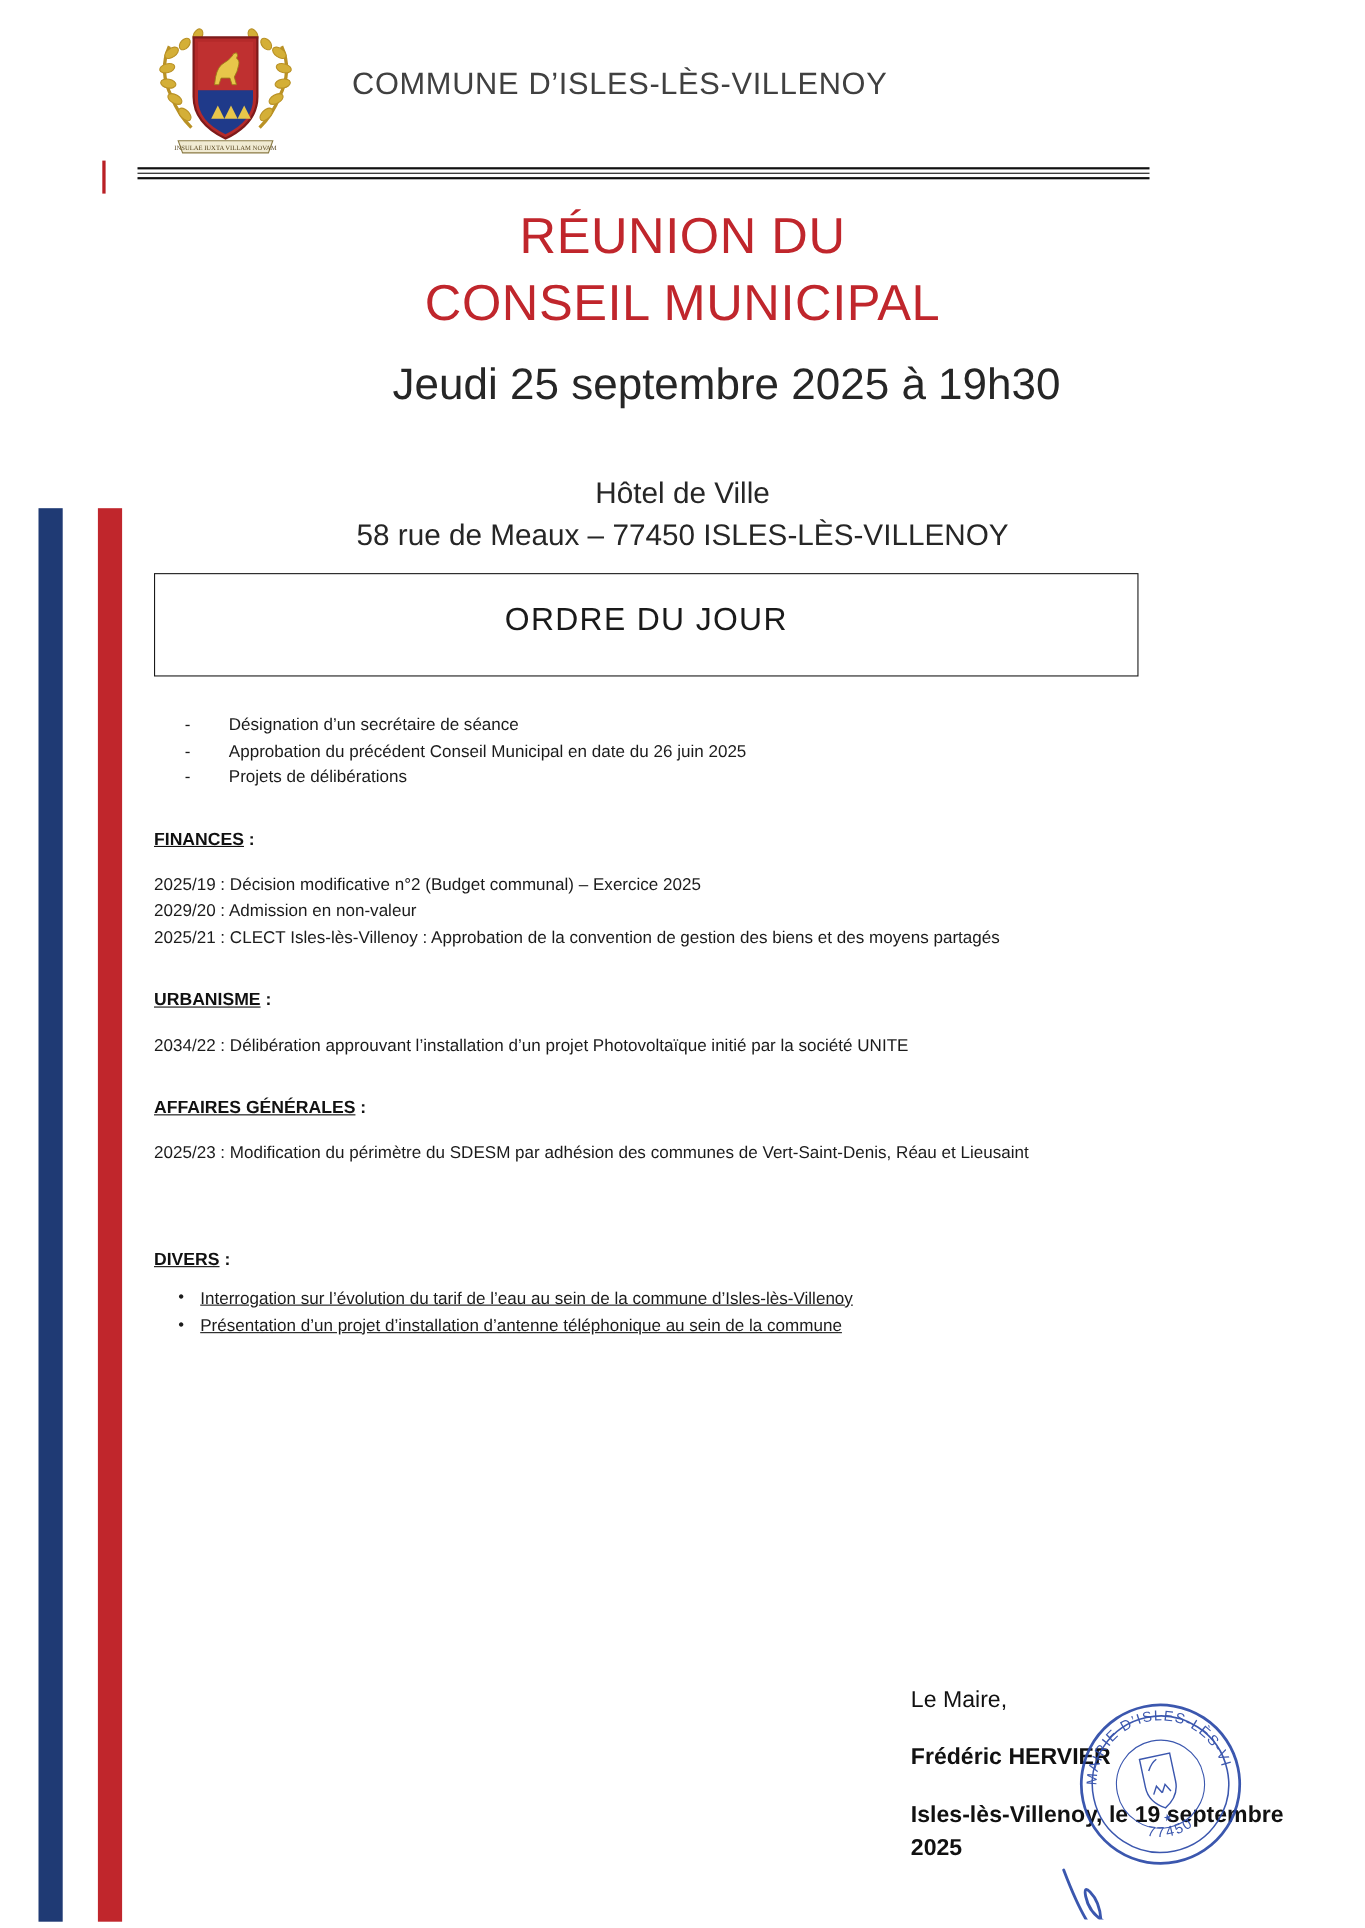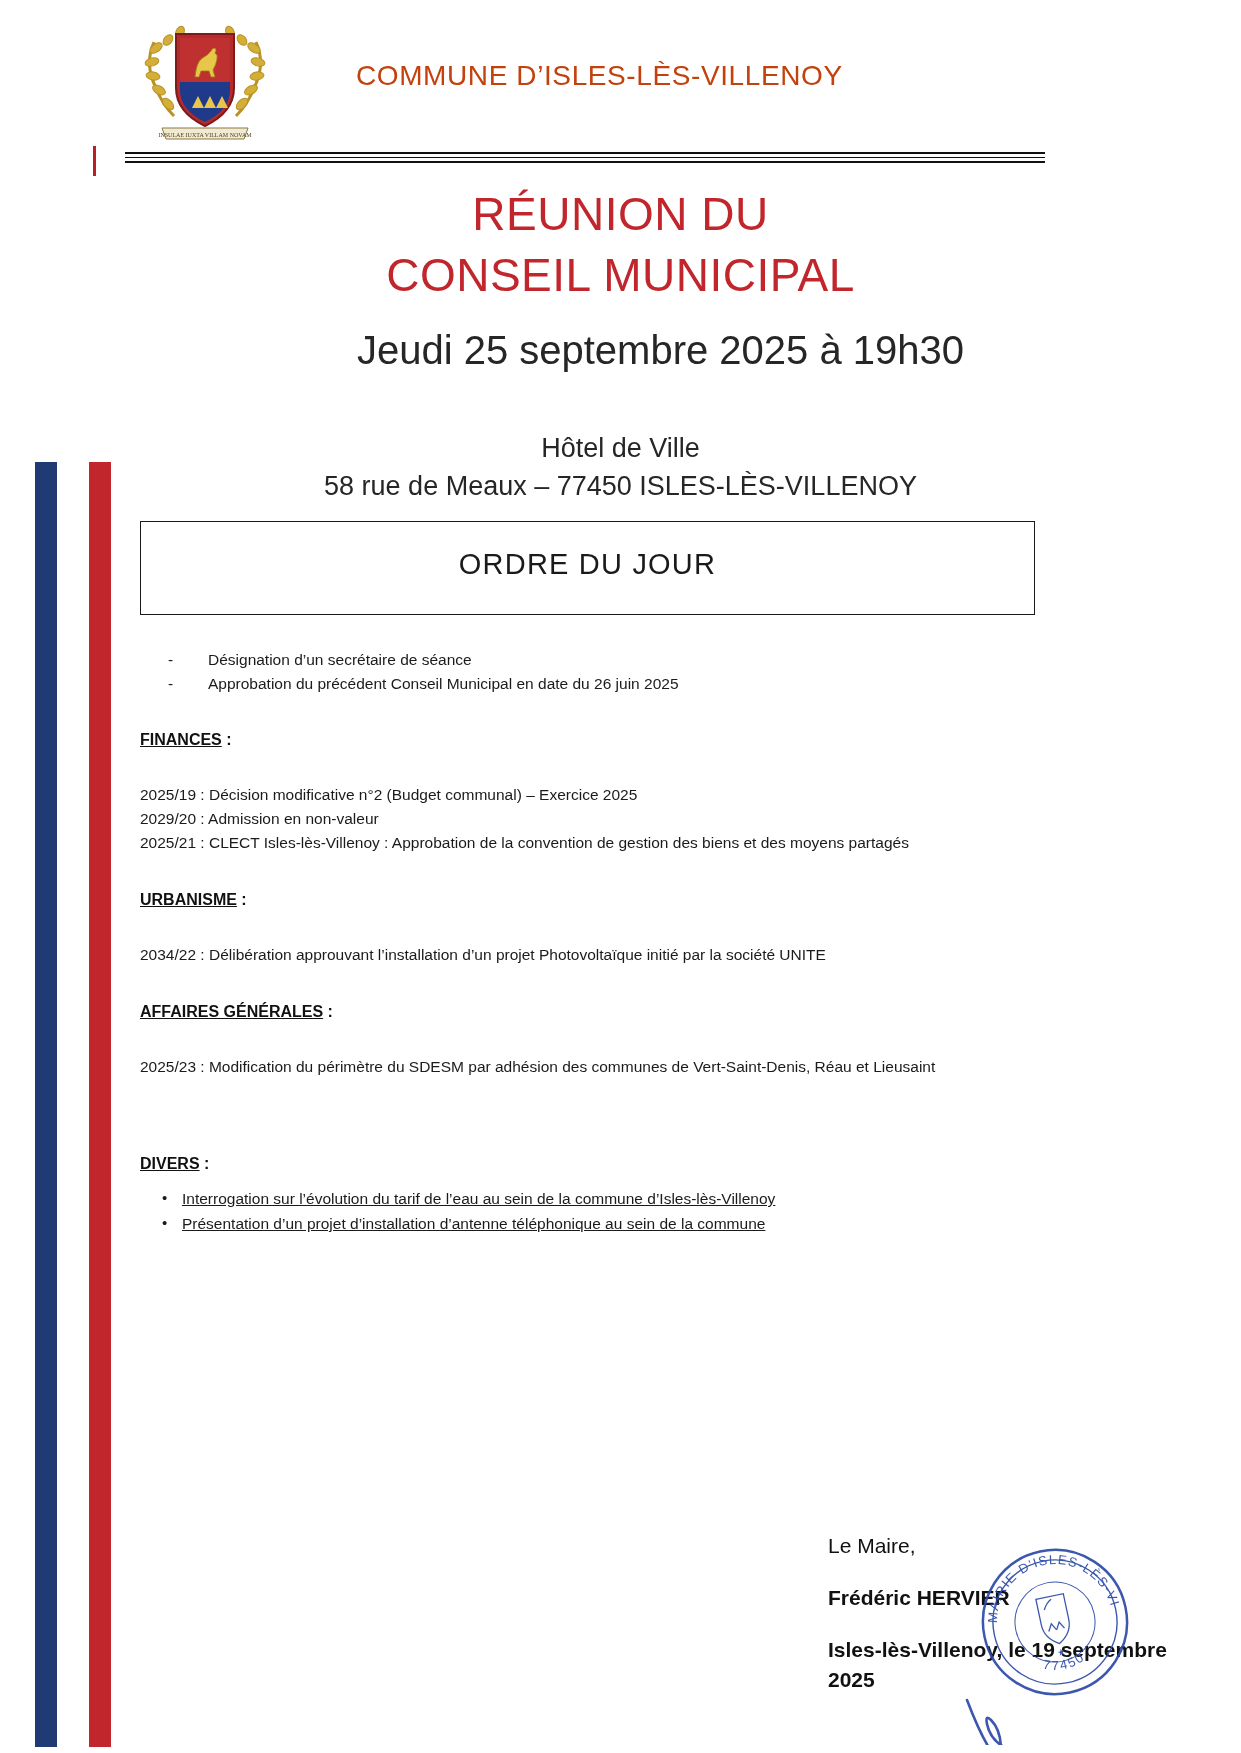--- a/index.html
+++ b/index.html
@@ -30,25 +30,25 @@
   .crest {
     position: absolute;
     left: 140px;
     top: 4px;
     width: 130px;
     height: 132px;
   }
   .crest svg { display: block; }
   .commune-title {
     position: absolute;
-    left: 356px;
+    left: 320px;
     top: 52px;
     font-size: 28px;
     letter-spacing: 0.6px;
-    color: #c2410c;
+    color: #404040;
     font-weight: 400;
     white-space: nowrap;
   }
 
   
   .rule-group {
     position: absolute;
     left: 125px;
     top: 152px;
     width: 920px;
@@ -165,21 +165,21 @@
   }
   .section-title {
     font-weight: bold;
     font-size: 16px;
     color: #111;
   }
   .section-title .u {
     text-decoration: underline;
   }
   .section-lines {
-    margin-top: 34px;
+    margin-top: 20px;
   }
   .section-lines .line {
     line-height: 1.55;
     font-size: 15.5px;
   }
   ul.bullets {
     list-style: none;
     margin: 14px 0 0 0;
     padding: 0 0 0 20px;
     text-decoration: underline;
@@ -307,20 +307,21 @@
 
   <div class="odj-box">
     <div class="txt">ORDRE DU JOUR</div>
   </div>
 
   <div class="content">
 
     <ul class="dashes">
       <li>Désignation d’un secrétaire de séance</li>
       <li>Approbation du précédent Conseil Municipal en date du 26 juin 2025</li>
+      <li>Projets de délibérations</li>
     </ul>
 
     <div class="section">
       <div class="section-title">
         <span class="u">FINANCES</span><span> :</span>
       </div>
       <div class="section-lines">
         <div class="line">2025/19 : Décision modificative n°2 (Budget communal) – Exercice 2025</div>
         <div class="line">2029/20 : Admission en non-valeur</div>
         <div class="line">2025/21 : CLECT Isles-lès-Villenoy : Approbation de la convention de gestion des biens et des moyens partagés</div>

